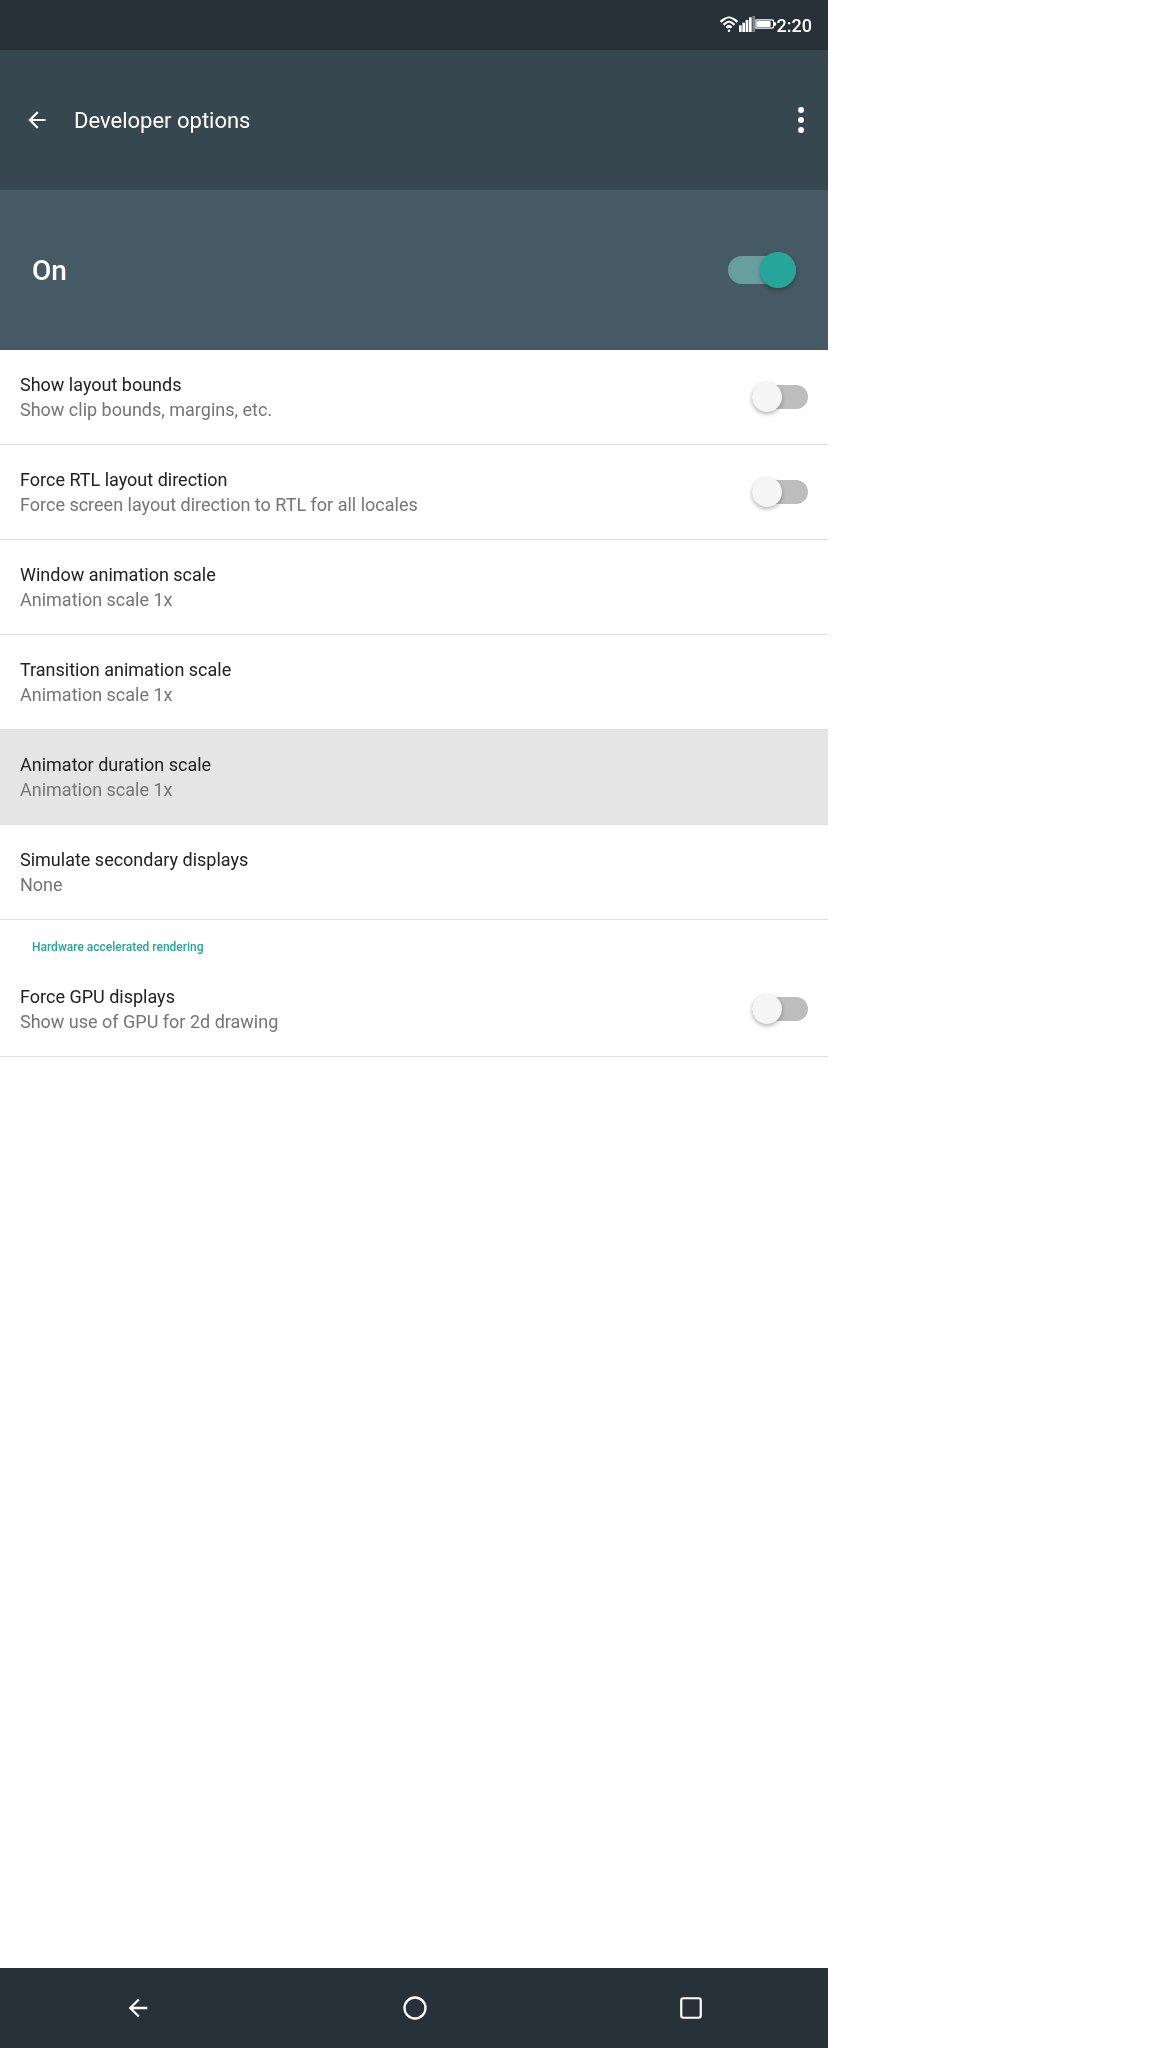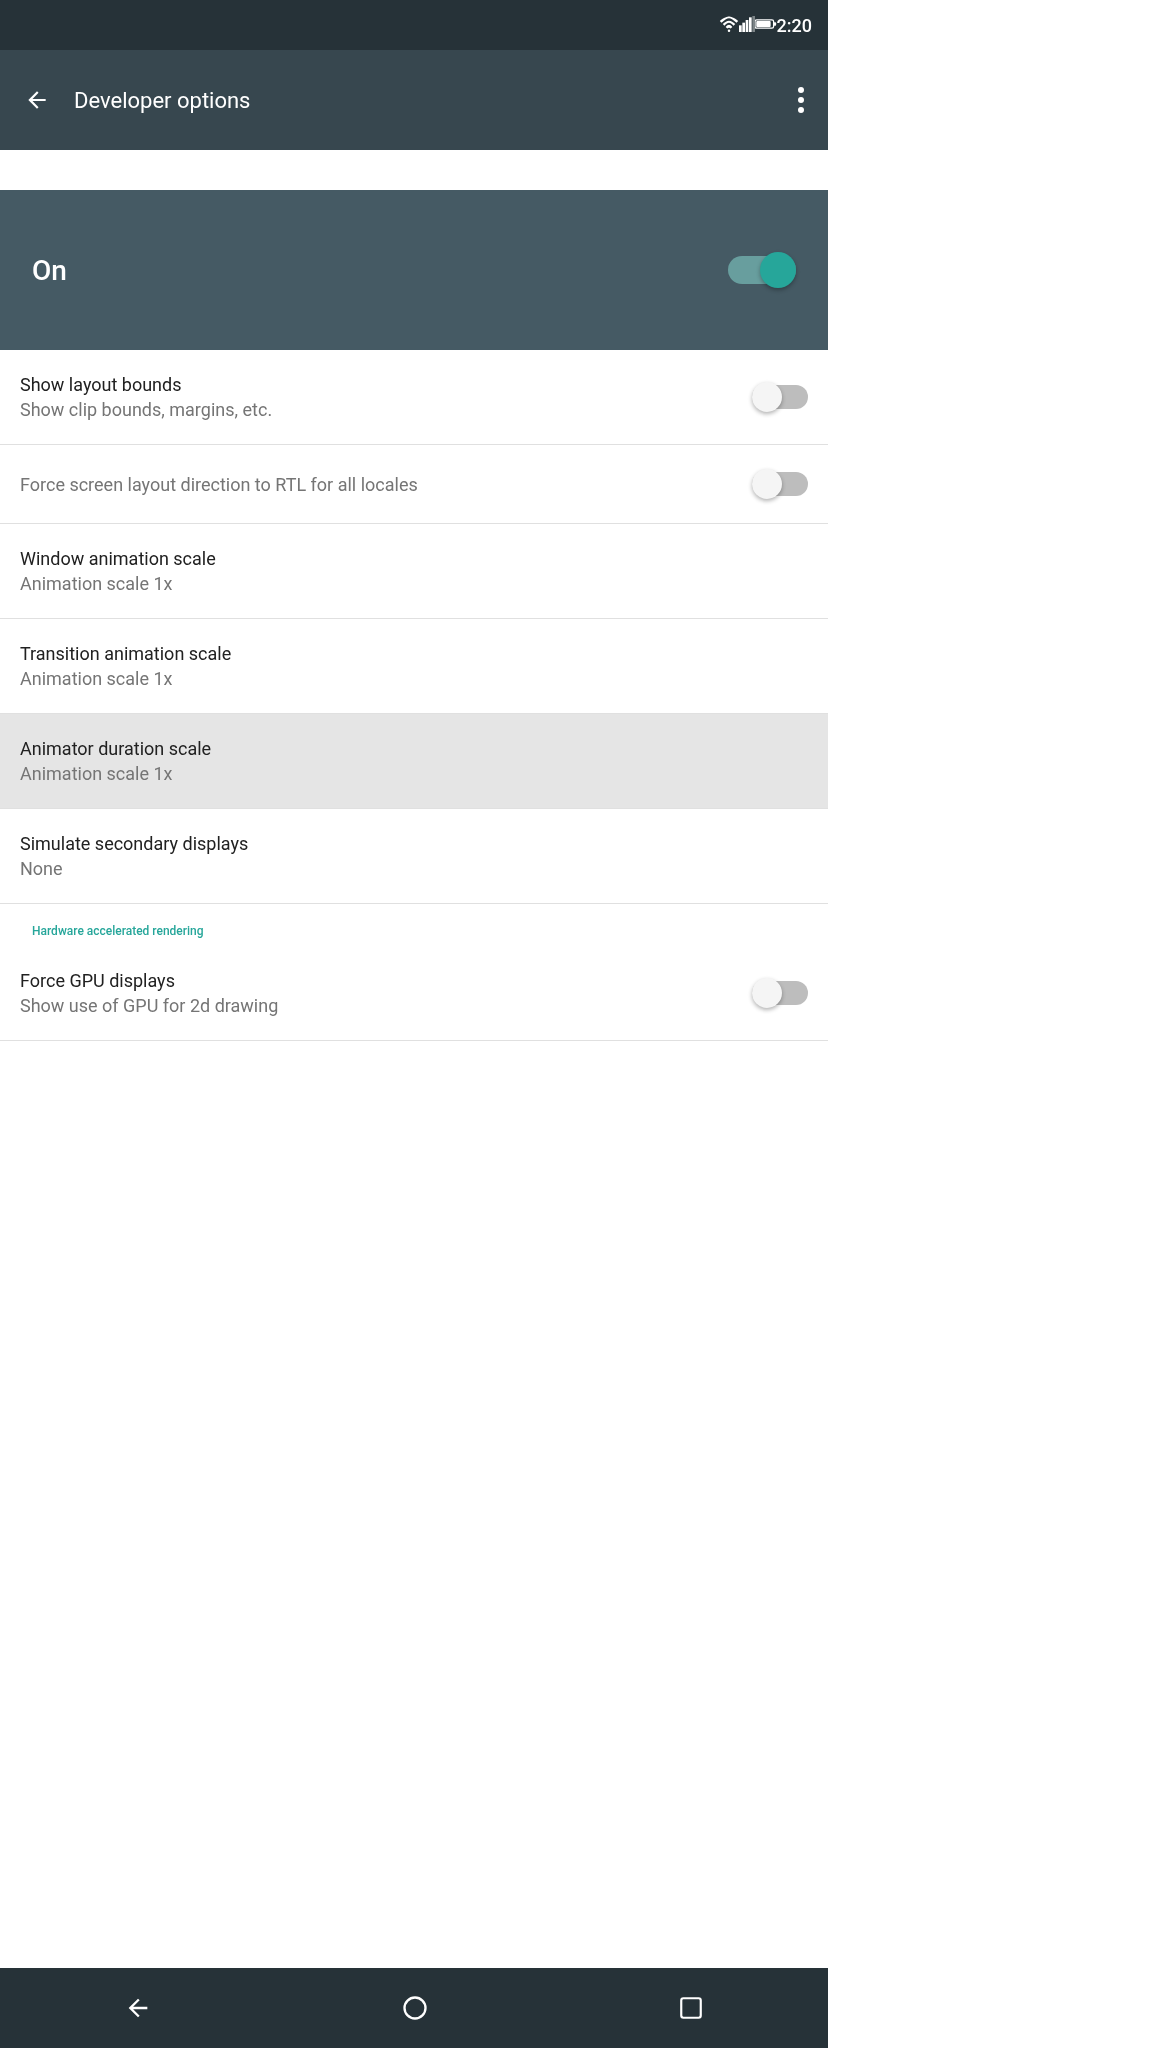--- a/index.html
+++ b/index.html
@@ -40,21 +40,21 @@
     }
 
     .status-icon {
       color: white;
       font-size: 14px;
     }
 
     
     .app-bar {
       width: 100%;
-      height: 100px;
+      height: 140px;
       background: #37474f;
       display: flex;
       align-items: center;
       padding: 0 16px;
       gap: 16px;
     }
 
     .back-btn {
       color: white;
       font-size: 26px;
@@ -85,21 +85,20 @@
 
     
     .on-off-row {
       width: 100%;
       height: 160px;
       background: #455a64;
       display: flex;
       align-items: center;
       padding: 0 32px;
       justify-content: space-between;
-      margin-top: 40px;
     }
 
     .on-label {
       color: white;
       font-size: 28px;
       font-weight: 500;
     }
 
     
     .toggle {
@@ -295,20 +294,21 @@
       <div class="settings-item-subtitle">Show clip bounds, margins, etc.</div>
     </div>
     <div class="item-toggle">
       <div class="item-toggle-track"></div>
       <div class="item-toggle-thumb"></div>
     </div>
   </div>
 
   <div class="settings-item">
     <div class="settings-item-text">
+      <div class="settings-item-title">Force RTL layout direction</div>
       <div class="settings-item-subtitle">Force screen layout direction to RTL for all locales</div>
     </div>
     <div class="item-toggle">
       <div class="item-toggle-track"></div>
       <div class="item-toggle-thumb"></div>
     </div>
   </div>
 
   <div class="settings-item">
     <div class="settings-item-text">

